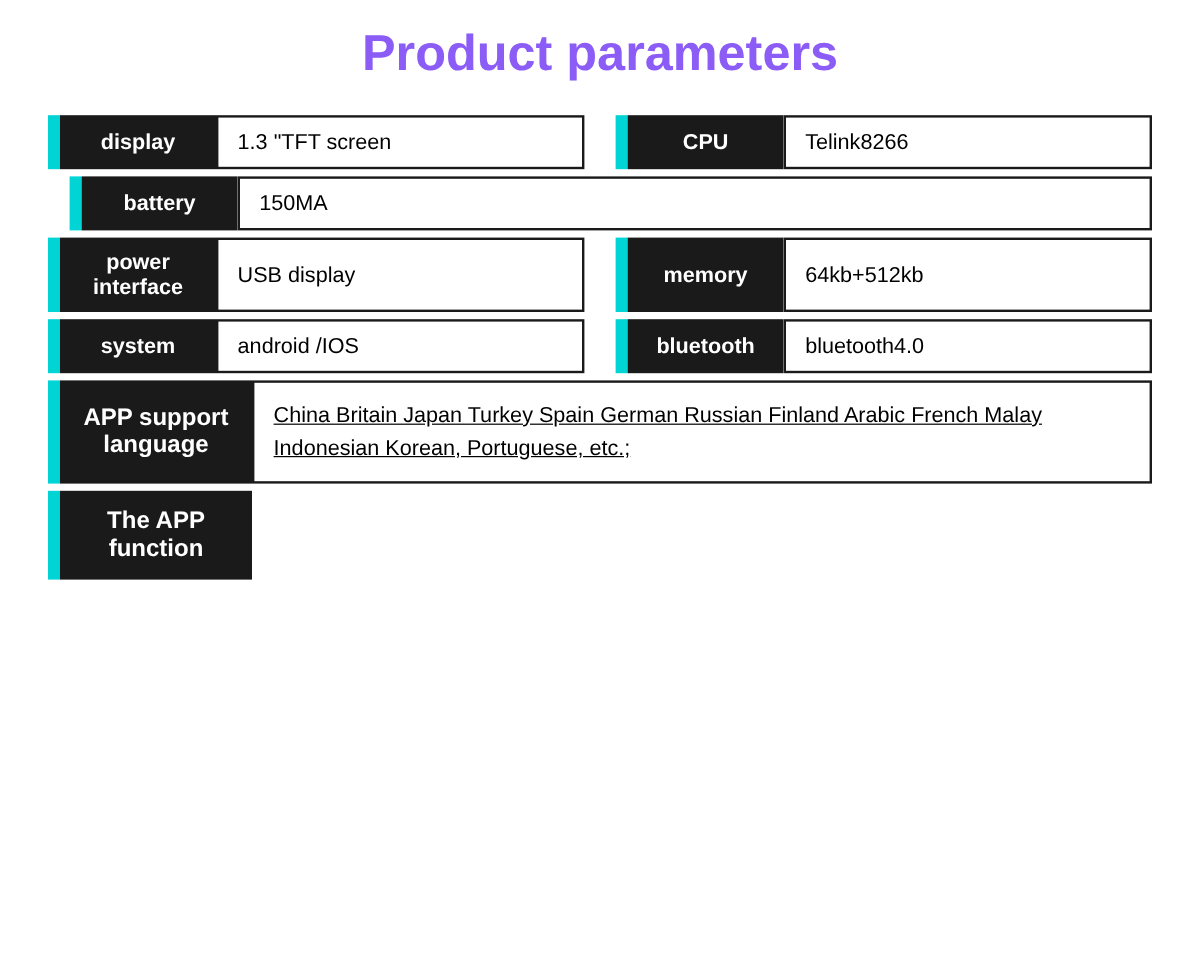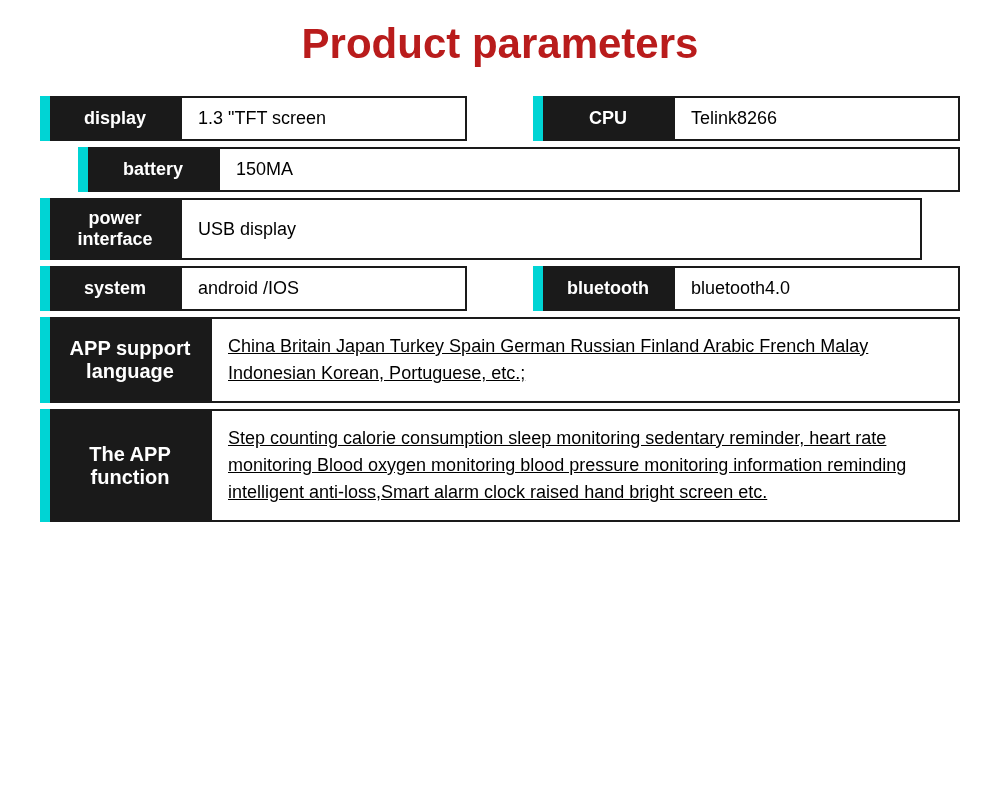--- a/index.html
+++ b/index.html
@@ -8,30 +8,30 @@
       font-family: Arial, sans-serif;
       width: 1000px;
       min-height: 810px;
       padding: 20px 40px 30px 40px;
     }
     h1 {
       text-align: center;
       font-size: 42px;
       font-weight: 900;
       margin-bottom: 28px;
-      color: #b91c1c;
+      color: #8b5cf6;
     }
     .table-container {
       width: 100%;
     }
     .row {
       display: flex;
       width: 100%;
       margin-bottom: 6px;
-      gap: 28px;
+      gap: 8px;
     }
     .half {
       display: flex;
       flex: 1;
     }
     .full {
       display: flex;
       flex: 1;
     }
     .cyan-bar {
@@ -110,20 +110,25 @@
     </div>
   </div>
 
   <div class="row">
     <div class="half">
       <div class="cyan-bar"></div>
       <div class="label-cell">power interface</div>
       <div class="value-cell">USB display</div>
     </div>
     <div class="spacer"></div>
+    <div class="half">
+      <div class="cyan-bar"></div>
+      <div class="label-cell">memory</div>
+      <div class="value-cell">64kb+512kb</div>
+    </div>
   </div>
 
   <div class="row">
     <div class="half">
       <div class="cyan-bar"></div>
       <div class="label-cell">system</div>
       <div class="value-cell">android /IOS</div>
     </div>
     <div class="spacer"></div>
     <div class="half">
@@ -138,17 +143,16 @@
       <div class="cyan-bar"></div>
       <div class="label-cell wide">APP support language</div>
       <div class="value-cell tall">China Britain Japan Turkey Spain German Russian Finland Arabic French Malay Indonesian Korean, Portuguese, etc.;</div>
     </div>
   </div>
 
   <div class="row">
     <div class="full">
       <div class="cyan-bar"></div>
       <div class="label-cell wide">The APP function</div>
-      <div class="value-cell tall">Step counting calorie consumption sleep monitoring sedentary reminder, heart rate monitoring Blood oxygen monitoring blood pressure monitoring information reminding intelligent anti-loss,Smart alarm clock raised hand bright screen etc.</div>
     </div>
   </div>
 
 </div>
 
 </body></html>

